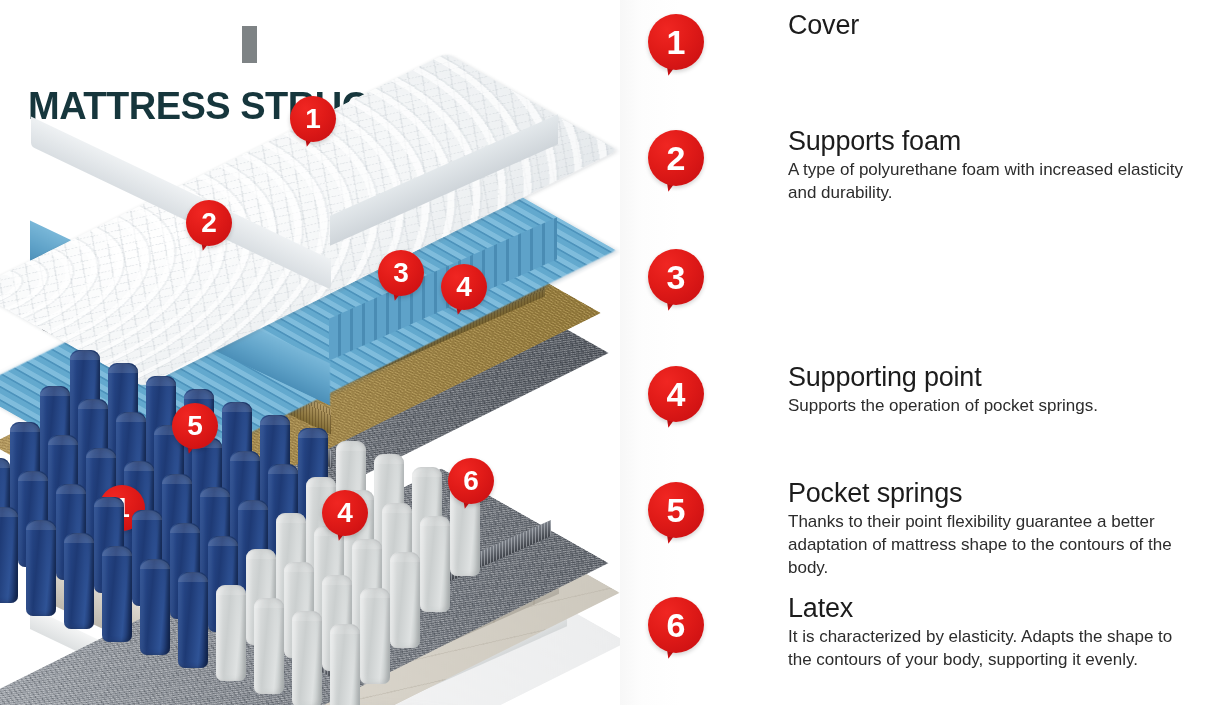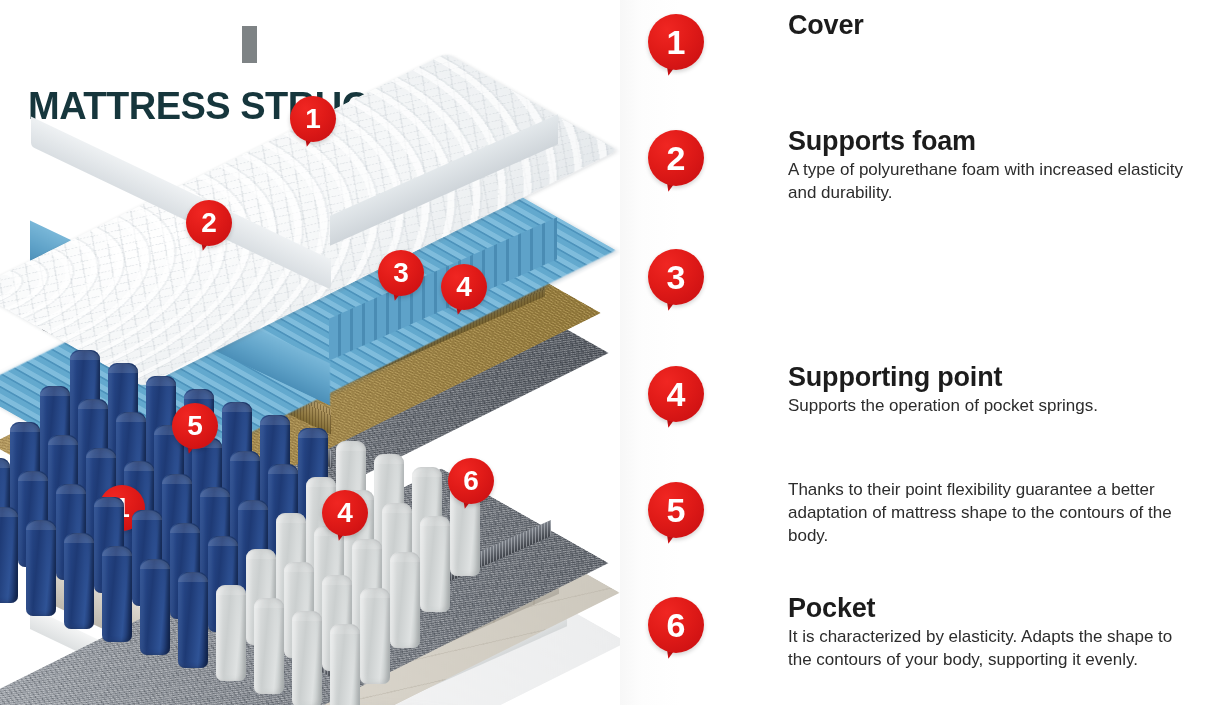--- a/index.html
+++ b/index.html
@@ -335,21 +335,21 @@
   .item .body {
     position: absolute;
     left: 168px;
     top: -4px;
     width: 410px;
   }
   .item h2 {
     margin: 0 0 2px 0;
     font-size: 27px;
     line-height: 30px;
-    font-weight: bold;
+    font-weight: normal;
     color: #1c1c1c;
     letter-spacing: -0.2px;
   }
   .item p {
     margin: 0;
     font-size: 17px;
     line-height: 23px;
     color: #2c2c2c;
   }
 </style>
@@ -553,29 +553,30 @@
           <p>Supports the operation of pocket springs.</p>
         </div>
       </div>
       <div class="item" style="top: 482px;">
         <div class="pin">
           <div class="tail"></div>
           <div class="bubble"></div>
           <div class="num">5</div>
         </div>
         <div class="body">
+          <h2>Pocket springs</h2>
           <p>Thanks to their point flexibility guarantee a better adaptation of mattress shape to the contours of the body.</p>
         </div>
       </div>
       <div class="item" style="top: 597px;">
         <div class="pin">
           <div class="tail"></div>
           <div class="bubble"></div>
           <div class="num">6</div>
         </div>
         <div class="body">
-          <h2>Pocket</h2>
+          <h2>Latex</h2>
           <p>It is characterized by elasticity. Adapts the shape to the contours of your body, supporting it evenly.</p>
         </div>
       </div>
     </div>
 
 </div>
 
 </body></html>

